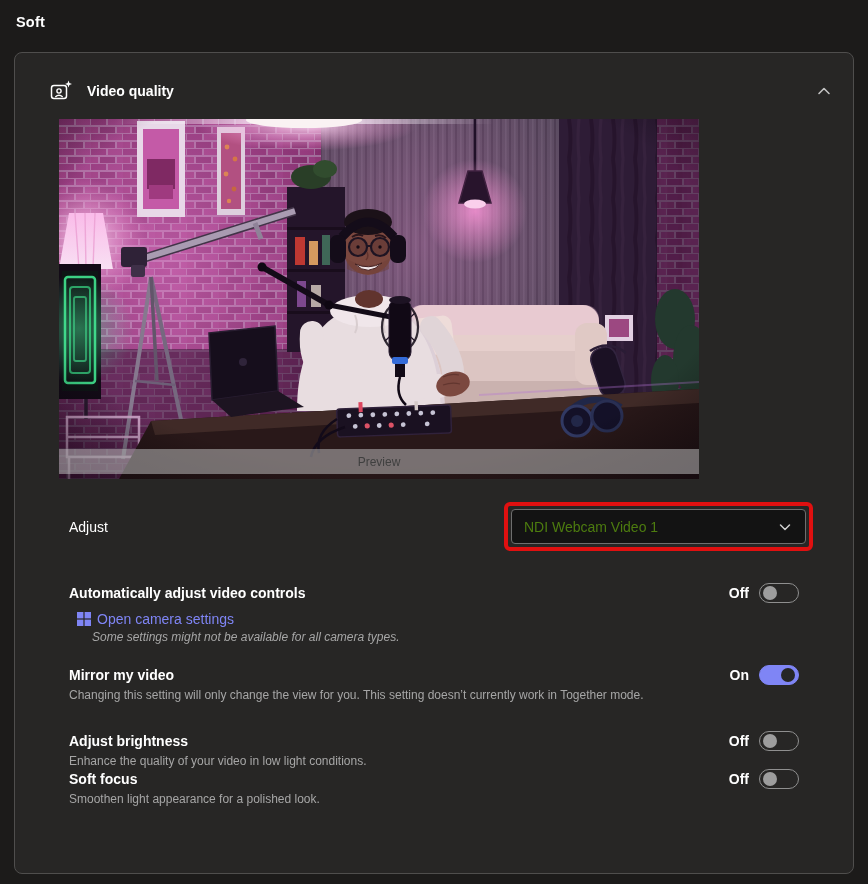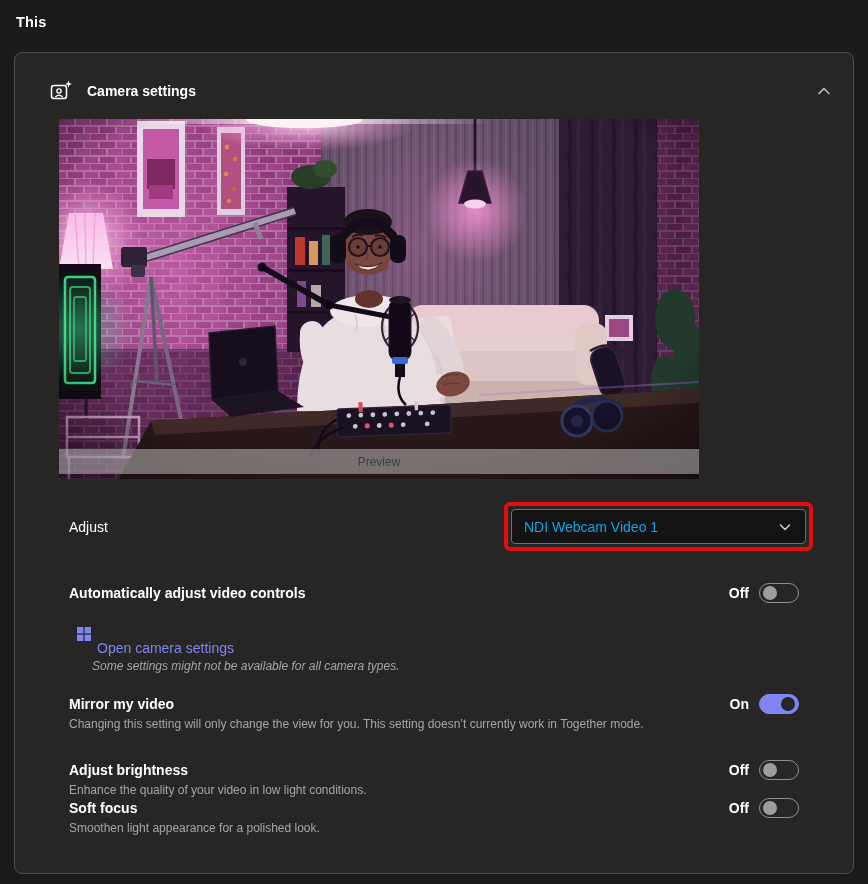--- a/index.html
+++ b/index.html
@@ -21,57 +21,57 @@
   .video-wrap{margin:16px 0 0 44px;width:640px;height:360px;position:relative;background:#140a16;}
   .video-wrap svg.scene{display:block;width:640px;height:360px;}
   .preview-bar{position:absolute;left:0;right:0;bottom:5px;height:25px;
     background:rgba(185,185,185,.55);display:flex;align-items:center;justify-content:center;}
   .preview-bar span{font-size:12px;color:#3f3f3f;font-weight:400;}
   .camera-row{margin:23px 40px 0 54px;display:flex;align-items:center;justify-content:space-between;}
   .camera-label{font-size:14px;font-weight:400;}
   .camera-highlight{border:4px solid var(--highlight);border-radius:6px;padding:3px;}
   .dropdown{width:295px;height:35px;background:#131313;border:1px solid #6e6e6e;border-radius:4px;
     display:flex;align-items:center;justify-content:space-between;padding:0 12px;cursor:pointer;}
-  .dropdown .val{font-size:14px;color:#0ea5e9;}
+  .dropdown .val{font-size:14px;color:#4d7c0f;}
   .setting-row{margin:0 54px 0 54px;display:flex;justify-content:space-between;align-items:flex-start;}
   .mt1{margin-top:32px}.mt2{margin-top:20px}.mt3{margin-top:28px}.mt4{}
   .setting-left{max-width:640px;}
   .setting-label{font-size:14px;font-weight:600;line-height:20px;}
   .setting-desc{font-size:12px;color:var(--subtext);line-height:16px;margin-top:2px;}
   .link-row{display:flex;align-items:center;margin:8px 0 0 8px;}
   .link-row .win{width:14px;height:14px;flex:0 0 14px;}
-  .link{margin-left:6px;font-size:14px;color:var(--link);text-decoration:none;cursor:pointer;margin-top:29px;}
+  .link{margin-left:6px;font-size:14px;color:var(--link);text-decoration:none;cursor:pointer;}
   .indent-desc{margin-left:23px;font-style:italic;}
   .toggle-group{display:flex;align-items:center;flex:0 0 auto;margin-top:0;}
   .state-label{font-size:14px;font-weight:600;margin-right:10px;}
   .toggle{width:40px;height:20px;border-radius:10px;position:relative;display:inline-block;cursor:pointer;}
   .toggle .knob{width:14px;height:14px;border-radius:50%;position:absolute;top:50%;transform:translateY(-50%);}
   .toggle.off{border:1px solid #8f8f8f;background:transparent;}
   .toggle.off .knob{left:3px;background:#9d9d9d;}
   .toggle.on{background:var(--toggle-on);border:1px solid var(--toggle-on);}
   .toggle.on .knob{right:3px;background:#262626;}
 </style>
 </head>
 <body>
 
 <div class="page">
-  <div class="page-title">This</div>
+  <div class="page-title">Soft</div>
 
   <div class="panel">
 
     <div class="panel-header">
       <span class="hdr-icon">
         <svg width="24" height="24" viewBox="0 0 24 24" fill="none">
           <rect x="2.5" y="6.5" width="15" height="13" rx="2.5" stroke="#ffffff" stroke-width="1.5"></rect>
           <circle cx="10" cy="12" r="2.1" stroke="#ffffff" stroke-width="1.4"></circle>
           <path d="M6.3 18 Q10 14.6 13.7 18" stroke="#ffffff" stroke-width="1.4" fill="none"></path>
           <path d="M19.5 1.5 L20.4 4.1 L23 5 L20.4 5.9 L19.5 8.5 L18.6 5.9 L16 5 L18.6 4.1 Z" fill="#ffffff"></path>
         </svg>
       </span>
-      <span class="panel-title">Camera settings</span>
+      <span class="panel-title">Video quality</span>
       <button class="collapse-btn">
         <svg width="20" height="20" viewBox="0 0 20 20" fill="none">
           <path d="M5 12.5 L10 7.5 L15 12.5" stroke="#c2c2c2" stroke-width="1.6" fill="none" stroke-linecap="round" stroke-linejoin="round"></path>
         </svg>
       </button>
     </div>
 
     <div class="video-wrap">
       <svg class="scene" viewBox="0 0 640 360" preserveAspectRatio="none">
         <defs>

